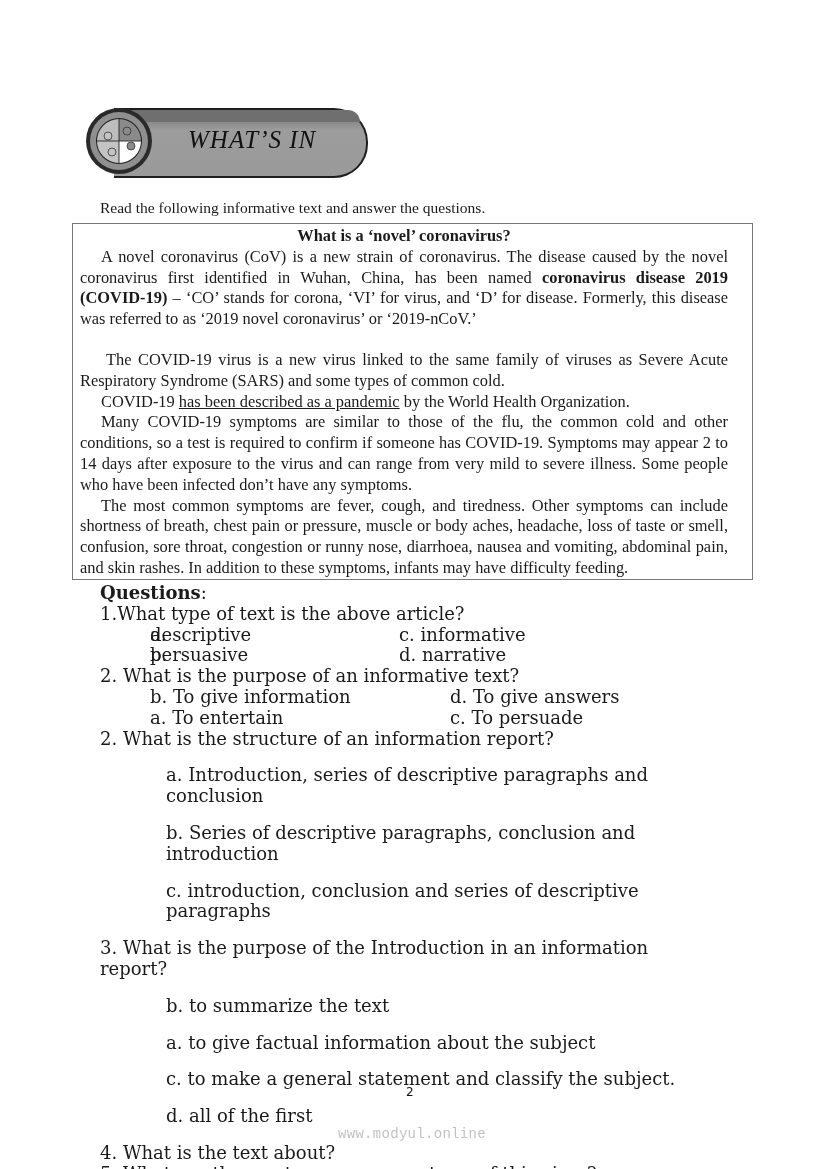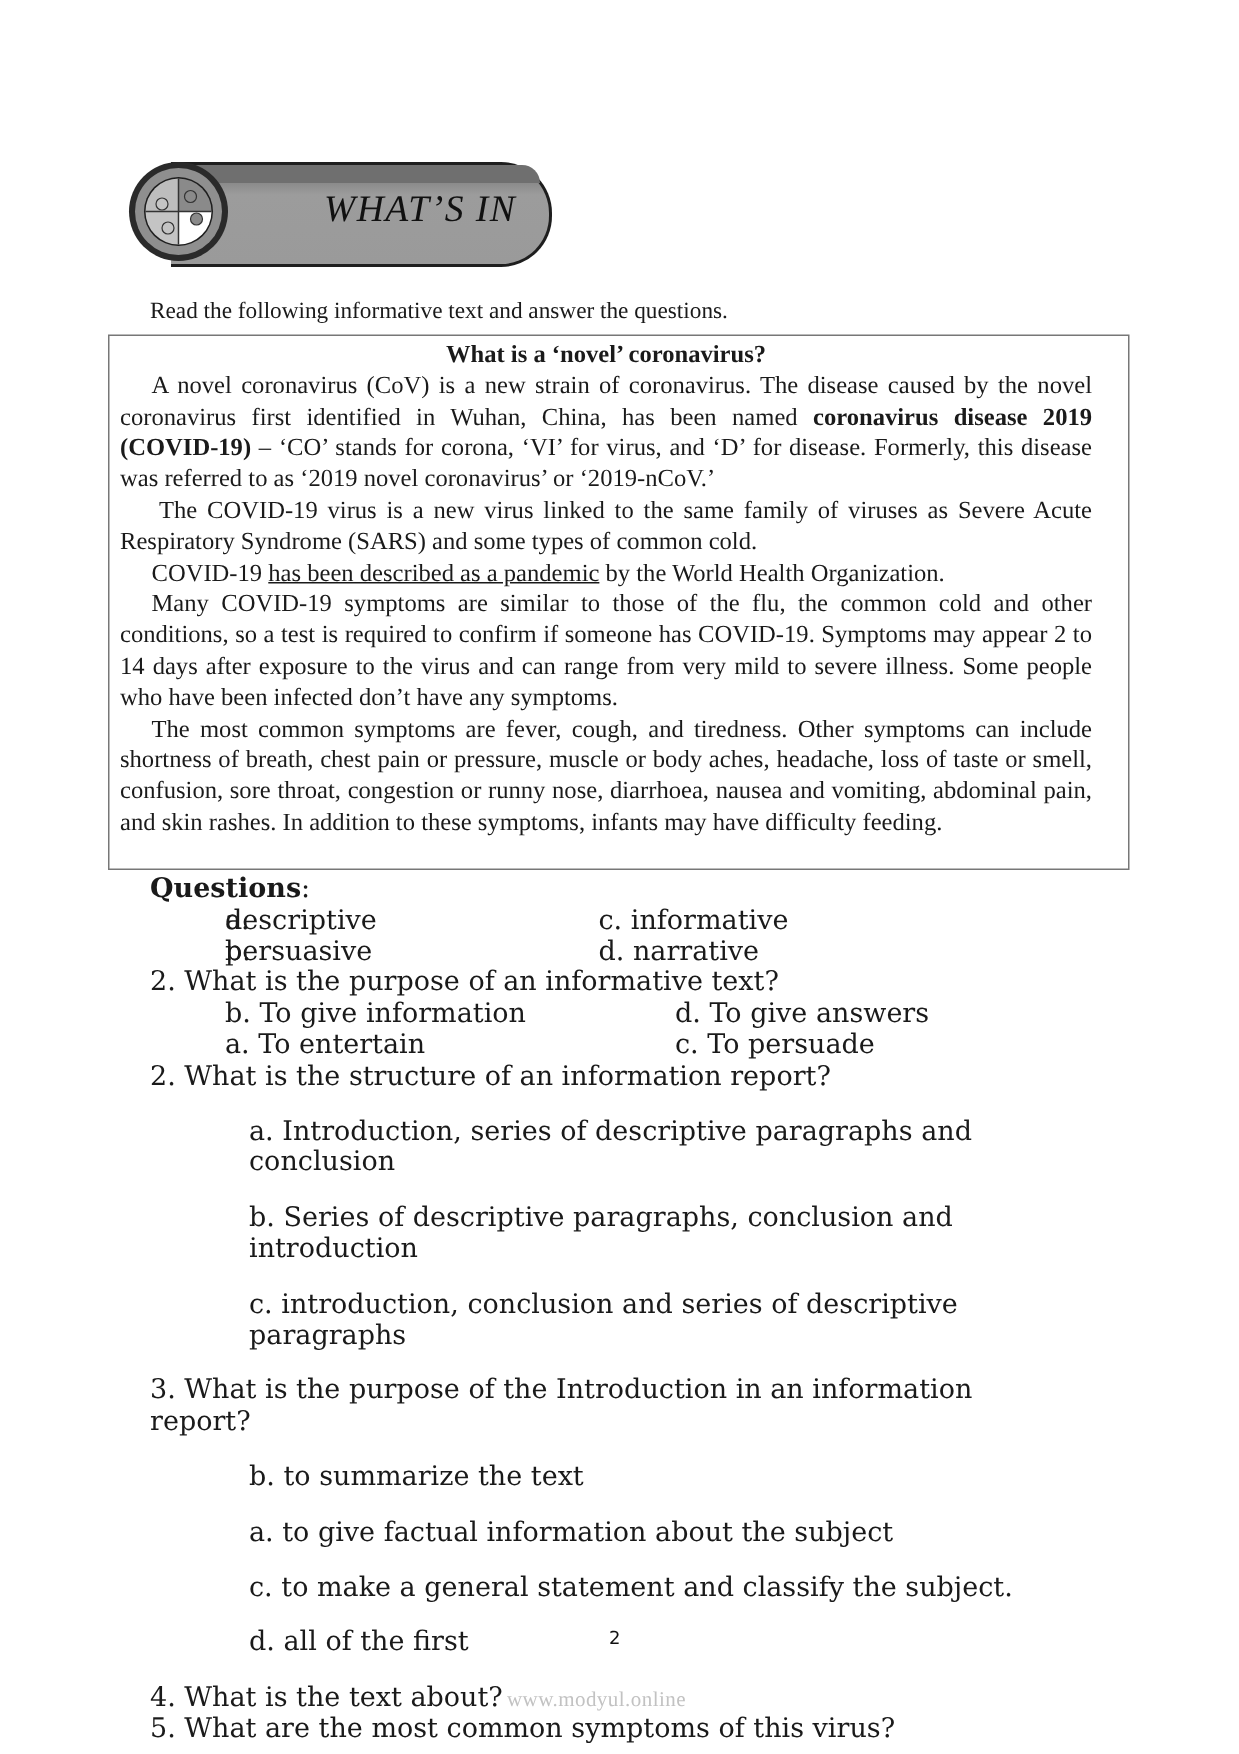--- a/index.html
+++ b/index.html
@@ -18,56 +18,56 @@
     .banner-pill-top {
       position: absolute; left: 30px; top: 4px; width: 246px; height: 12px;
       background: #6f6f6f; border-radius: 0 30px 0 0;
     }
     .banner-icon {
       position: absolute; left: 0; top: 0; width: 70px; height: 70px;
     }
     .banner-title {
       position: absolute; left: 104px; top: 20px;
       font-family: "Liberation Serif", "DejaVu Serif", serif;
-      font-style: italic; font-size: 25px; letter-spacing: 1px; color: #111; margin-left: 28px;
+      font-style: italic; font-size: 25px; letter-spacing: 1px; color: #111;
     }
     .instruction {
       position: absolute; left: 100px; top: 199px;
       font-size: 15.5px; font-family: "Liberation Serif", serif;
     }
     .article-box {
       position: absolute; left: 72px; top: 223px; width: 681px; height: 357px;
       border: 1.5px solid #777; box-sizing: border-box;
       padding: 2px 24px 0 7px;
       font-family: "Liberation Serif", serif; font-size: 16.4px; line-height: 20.8px;
       text-align: justify;
     }
     .article-title { text-align: center; font-weight: bold; margin: 0; }
     .article-box p { margin: 0; text-indent: 21px; }
-    .article-box p.indent2 { text-indent: 26px; }
+    .article-box p.indent2 { text-indent: 26px; margin-top: 20px; }
     .article-box p.last { text-align-last: left; }
     .u { text-decoration: underline; }
     .questions {
       position: absolute; left: 100px; top: 583px; width: 600px;
       font-family: "DejaVu Serif", serif; font-size: 18px; line-height: 20.8px;
     }
     .questions .heading { font-weight: bold; margin: 0; }
     .q { margin: 0; }
     .opt-row { display: flex; margin: 0; }
     .opt-grid-1 .opt-row span:first-child { width: 274px; padding-left: 25px; box-sizing: border-box; }
     .opt-grid-1 .opt-row span.letter { display: inline-block; width: 24px; }
     .opt-grid-2 .opt-row span.col1 { width: 350px; padding-left: 50px; box-sizing: border-box; }
     .opt-list .opt { padding-left: 50px; margin: 16px; }
     .page-number {
       position: absolute; left: 406px; top: 1085px;
       font-family: "DejaVu Sans", sans-serif; font-size: 12px; color: #111;
     }
     .watermark {
       position: absolute; left: 338px; top: 1126px;
-      font-family: Liberation Serif, serif; font-size: 14px; color: #c2c2c2; letter-spacing: 0.3px;
+      font-family: Liberation Mono, monospace; font-size: 14px; color: #c2c2c2; letter-spacing: 0.3px;
     }
   </style>
 </head>
 <body>
 
 <div class="banner">
   <div class="banner-pill"></div>
   <div class="banner-pill-top"></div>
   <svg class="banner-icon" viewBox="0 0 70 70">
     <circle cx="35" cy="35" r="33" fill="#2a2a2a"></circle>
@@ -95,20 +95,21 @@
   <p class="indent2">The COVID-19 virus is a new virus linked to the same family of viruses as Severe Acute Respiratory Syndrome (SARS) and some types of common cold.</p>
   <p><span>COVID-19 </span><span class="u">has been described as a pandemic</span><span> by the World Health Organization.</span></p>
   <p>Many COVID-19 symptoms are similar to those of the flu, the common cold and other conditions, so a test is required to confirm if someone has COVID-19. Symptoms may appear 2 to 14 days after exposure to the virus and can range from very mild to severe illness. Some people who have been infected don’t have any symptoms.</p>
   <p class="last">The most common symptoms are fever, cough, and tiredness. Other symptoms can include shortness of breath, chest pain or pressure, muscle or body aches, headache, loss of taste or smell, confusion, sore throat, congestion or runny nose, diarrhoea, nausea and vomiting, abdominal pain, and skin rashes. In addition to these symptoms, infants may have difficulty feeding.</p>
 </div>
 
 <div class="questions">
   <p class="heading"><span>Questions</span><span style="font-weight:normal">:</span></p>
 
   <div class="opt-grid-1">
+    <p class="q">1.What type of text is the above article?</p>
     <div class="opt-row">
       <span><span class="letter">a.</span><span>descriptive</span></span>
       <span><span>c.</span> <span>informative</span></span>
     </div>
     <div class="opt-row">
       <span><span class="letter">b.</span><span>persuasive</span></span>
       <span><span>d.</span> <span>narrative</span></span>
     </div>
   </div>
 

